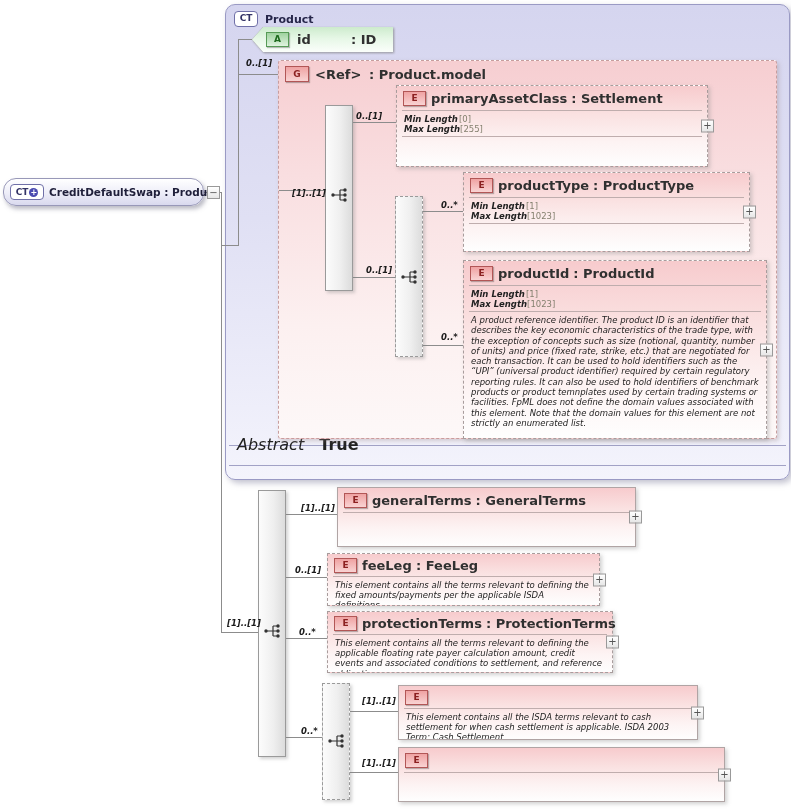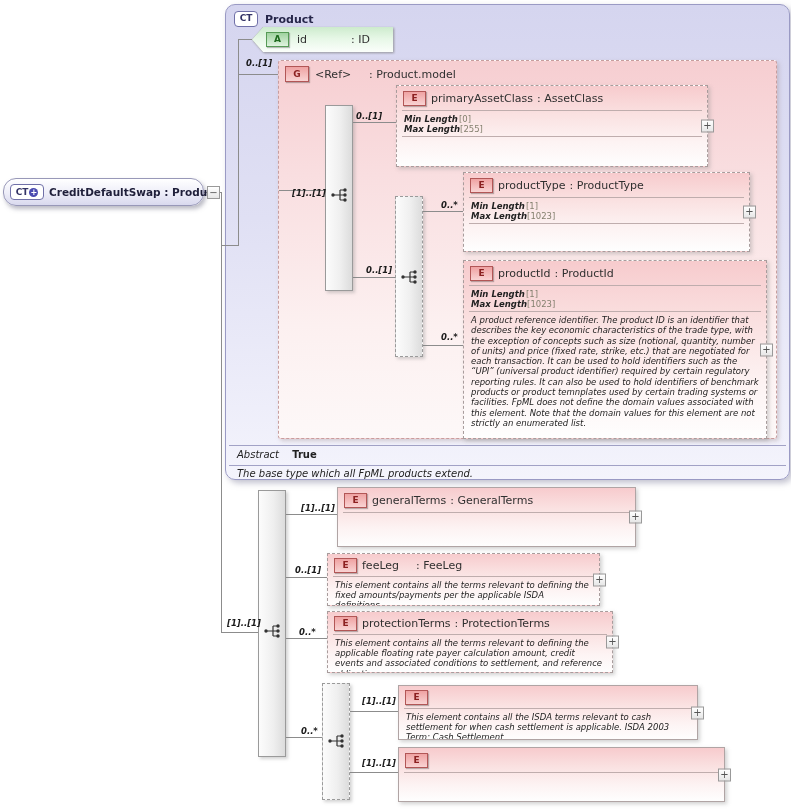--- a/index.html
+++ b/index.html
@@ -11,38 +11,38 @@
   .hline{height:1px;}
   .vline{width:1px;}
 
   
   .ctbox{position:absolute;left:225px;top:4px;width:563px;height:474px;border:1px solid #9a9ac4;
          border-radius:10px;background:linear-gradient(180deg,#d5d5ef 0%,#e0e0f4 45%,#eeeefa 85%,#f4f4fc 100%);
          box-shadow:3px 3px 6px rgba(140,140,165,.55);z-index:0;}
   .cthead{position:absolute;left:8px;top:6px;display:flex;align-items:center;gap:7px;}
   .cttitle{font-weight:bold;font-size:11px;color:#26264a;}
   .ctsep{position:absolute;left:3px;right:3px;height:1px;background:#a2a2c6;}
-  .abstract-row{position:absolute;left:11px;top:444px;font-size:10px;}
+  .abstract-row{position:absolute;left:11px;top:430px;font-size:16px;}
   .abstract-label{font-style:italic;color:#222;}
   .abstract-value{font-weight:bold;margin-left:10px;color:#222;}
   .ctfooter{position:absolute;left:11px;top:463px;font-size:10px;font-style:italic;color:#222;}
 
   
   .gbox{position:absolute;left:278px;top:60px;width:497px;height:377px;border:1px dashed #c79e9e;
         border-radius:3px;background:linear-gradient(180deg,#f6ced1 0%,#f9dee0 30%,#fcf0f0 70%,#fdf8f8 100%);
         box-shadow:2px 2px 4px rgba(150,130,130,.35);z-index:1;}
   .ghead{position:absolute;left:6px;top:5px;display:flex;align-items:center;gap:6px;}
 
   
   .ebox{position:absolute;display:flex;flex-direction:column;z-index:3;
         background:linear-gradient(180deg,#f7cbcd 0%,#fae1e1 35%,#fdf3f3 70%,#fefefe 100%);
         border:1px dashed #a89c9c;box-shadow:2px 2px 4px rgba(140,140,140,.4);}
   .ebox.req{border-style:solid;border-color:#b0a4a4;}
   .ehead{display:flex;align-items:center;gap:5px;padding:4px 6px 2px 6px;height:17px;}
-  .ename{font-weight:normal;font-size:11px;color:#303030;white-space:nowrap;}
+  .ename{font-weight:bold;font-size:13px;color:#303030;white-space:nowrap;}
   .nm{display:inline-block;}
   .nmw{min-width:50px;}
   .typ{margin-left:4px;}
   .esep{height:1px;background:#bfadad;margin:1px 5px;}
   .efacets{padding:2px 7px 1px 7px;}
   .frow{display:flex;font-size:8.5px;line-height:10px;}
   .flabel{font-style:italic;font-weight:bold;min-width:55px;color:#222;}
   .fvalue{color:#84806f;}
   .edesc{flex:1 1 auto;overflow:hidden;padding:2px 7px 3px 7px;font-size:8.5px;line-height:10.3px;
          font-style:italic;color:#1c1c1c;}
@@ -121,21 +121,20 @@
     <div class="cthead">
       <span class="badge ctbadge">CT</span>
       <span class="cttitle">Product</span>
     </div>
     <div class="ctsep" style="top:440px;"></div>
     <div class="abstract-row">
       <span class="abstract-label">Abstract</span>
       <span class="abstract-value">True</span>
     </div>
     <div class="ctsep" style="top:460px;"></div>
-    <div class="ctfooter">The base type which all FpML products extend.</div>
   </div>
 
   <div class="gbox">
     <div class="ghead">
       <span class="badge gbadge">G</span>
       <span class="ename"><span class="nm nmw">&lt;Ref&gt;</span><span class="typ">: Product.model</span></span>
     </div>
   </div>
 
   <div class="attrbox">
@@ -187,21 +186,21 @@
       <circle cx="3" cy="8" r="1.7" fill="#333"></circle>
         <circle cx="15" cy="3" r="1.7" fill="#333"></circle>
         <circle cx="15" cy="8" r="1.7" fill="#333"></circle>
         <circle cx="15" cy="13" r="1.7" fill="#333"></circle>
     </svg>
   </div>
 
   <div class="ebox" style="left:396px;top:85px;width:310px;height:80px;">
     <div class="ehead">
       <span class="badge ebadge">E</span>
-      <span class="ename"><span class="nm">primaryAssetClass</span><span class="typ">: AssetClass</span></span>
+      <span class="ename"><span class="nm">primaryAssetClass</span><span class="typ">: Settlement</span></span>
     </div>
     <div class="esep"></div>
     <div class="efacets">
       <div class="frow">
           <span class="flabel">Min Length</span>
           <span class="fvalue">[0]</span>
         </div>
       <div class="frow">
           <span class="flabel">Max Length</span>
           <span class="fvalue">[255]</span>

